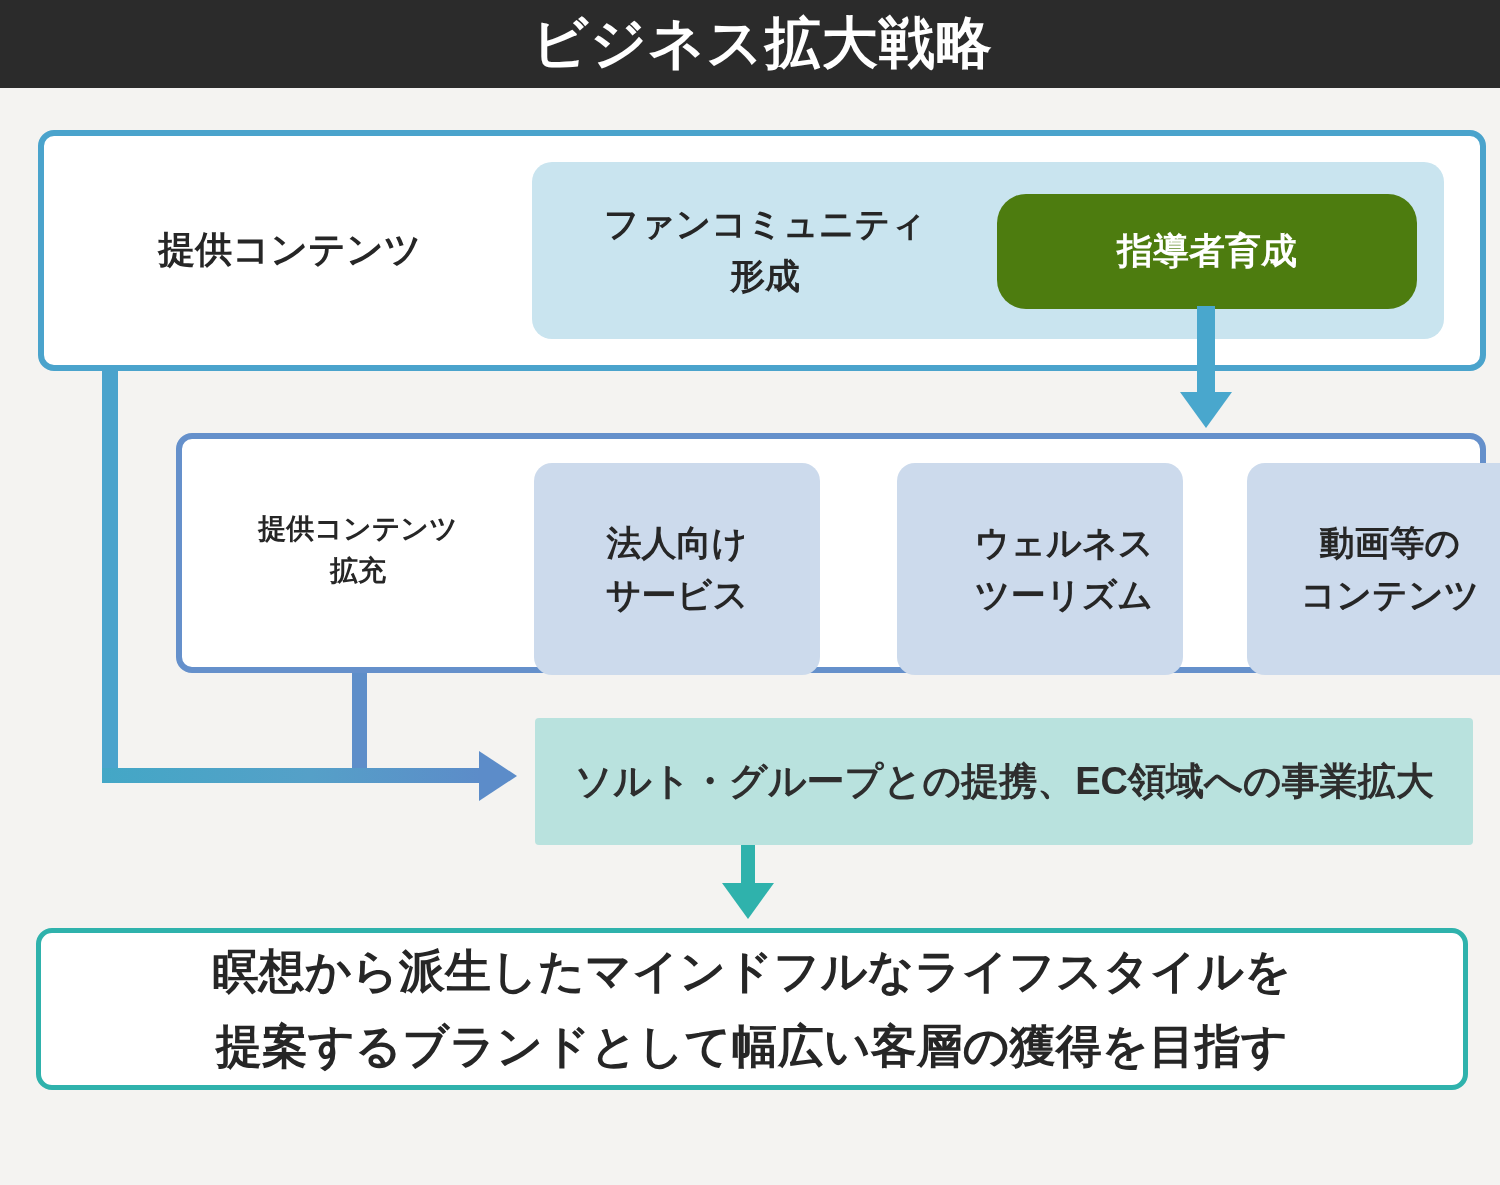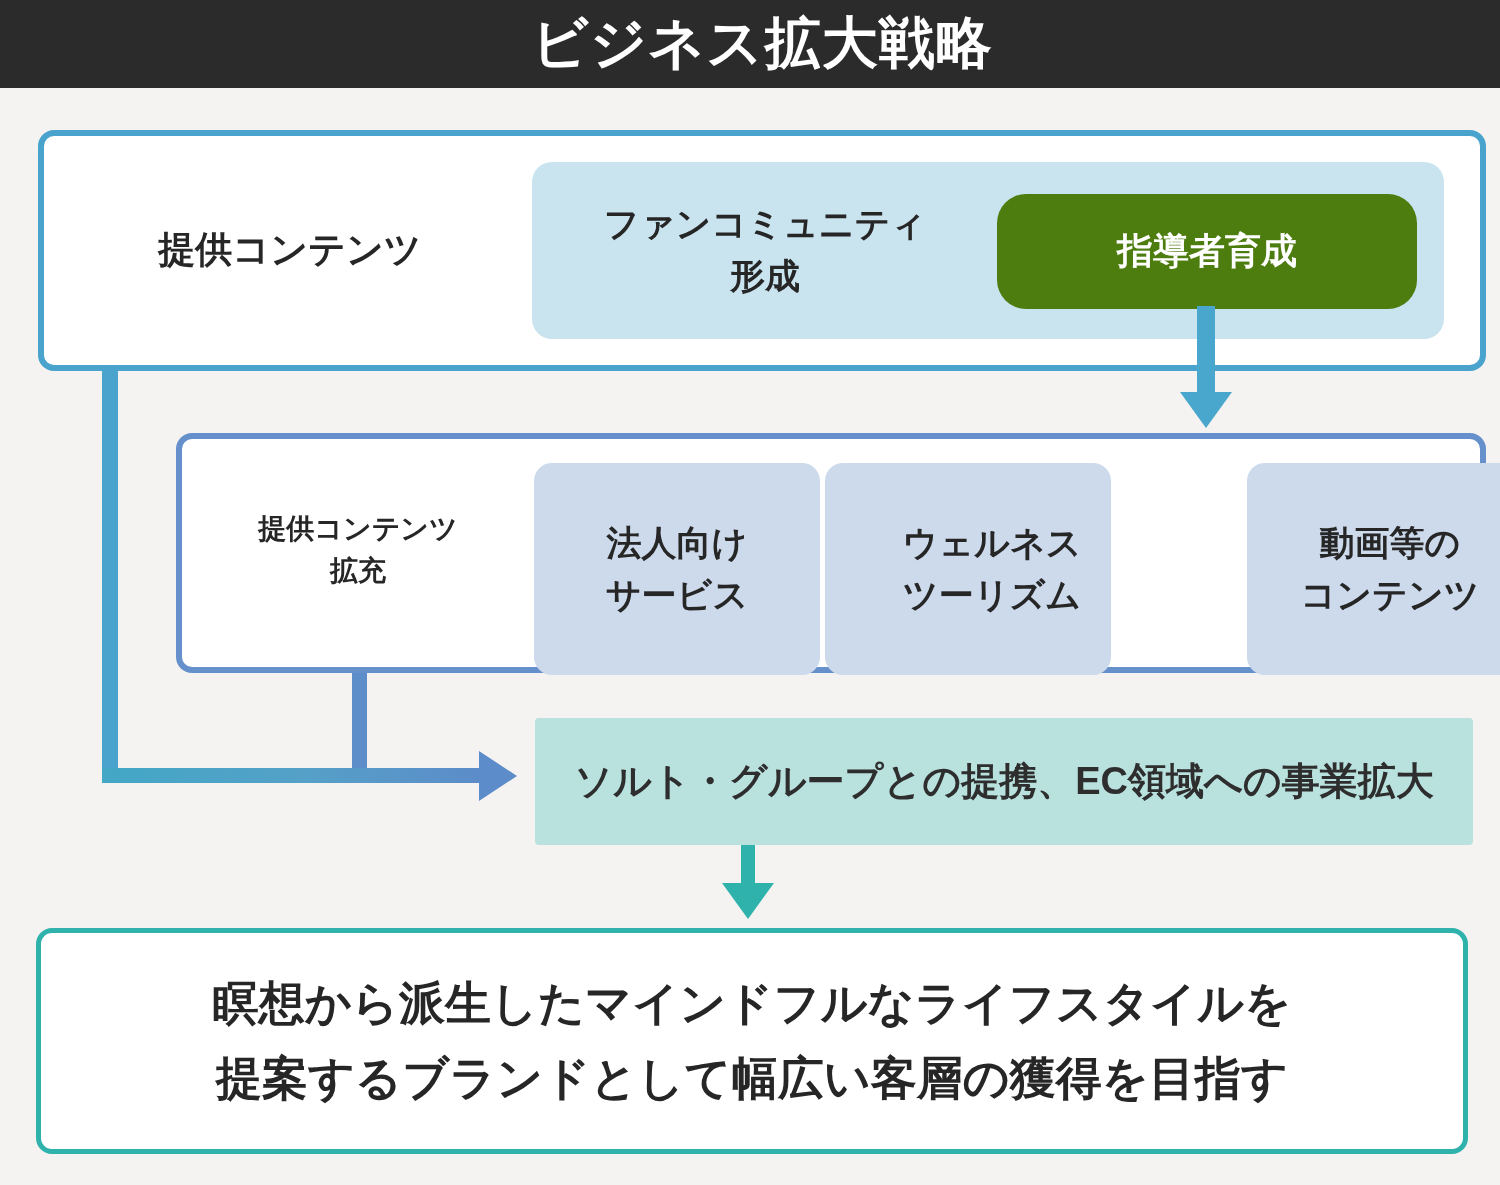--- a/index.html
+++ b/index.html
@@ -38,21 +38,21 @@
                border-left:26px solid transparent;border-right:26px solid transparent;
                border-top:36px solid #49a7cd;}
 
   
   .box2{left:176px;top:433px;width:1310px;height:240px;background:#ffffff;
         border:6px solid #6590cb;border-radius:16px;}
   .box2-label{left:205px;top:495px;width:306px;height:110px;font-size:28px;line-height:1.5;}
   .item-box{top:463px;width:286px;height:212px;background:#ccdaec;border-radius:18px;
             font-size:35px;line-height:1.5;}
   .item-a{left:534px;}
-  .item-b{left:825px;padding-left:48px;}
+  .item-b{left:897px;padding-left:48px;}
   .item-c{left:1207px;margin-left:40px;}
 
   
   .conn-v1{left:102px;top:366px;width:16px;height:417px;background:#4aa3cc;}
   .conn-v2{left:352px;top:671px;width:15px;height:112px;background:#5e8ec9;}
   .conn-h{left:102px;top:768px;width:378px;height:15px;
           background:linear-gradient(90deg,#43a7c6 0%,#55a0c8 55%,#5c8cc9 100%);}
   .conn-head{left:479px;top:751px;width:0;height:0;
              border-top:25px solid transparent;border-bottom:25px solid transparent;
              border-left:38px solid #5c8cc9;}
@@ -61,21 +61,21 @@
   .partner-box{left:535px;top:718px;width:938px;height:127px;background:#b9e2de;border-radius:4px;}
   .partner-label{width:100%;height:100%;font-size:38px;color:#2e2e2e;}
 
   
   .arrow2-shaft{left:741px;top:845px;width:14px;height:40px;background:#2fb2ac;}
   .arrow2-head{left:722px;top:883px;width:0;height:0;
                border-left:26px solid transparent;border-right:26px solid transparent;
                border-top:36px solid #2fb2ac;}
 
   
-  .goal-box{left:36px;top:928px;width:1432px;height:226px;background:#ffffff;
+  .goal-box{left:36px;top:928px;width:1432px;height:162px;background:#ffffff;
             border:5px solid #2fb2ac;border-radius:16px;}
   .goal-label{width:100%;height:100%;font-size:46px;line-height:1.62;color:#262626;}
 </style>
 </head>
 <body>
 
 <div id="stage">
 
   <div class="abs header">
     <div class="center-flex header-title">ビジネス拡大戦略</div>

